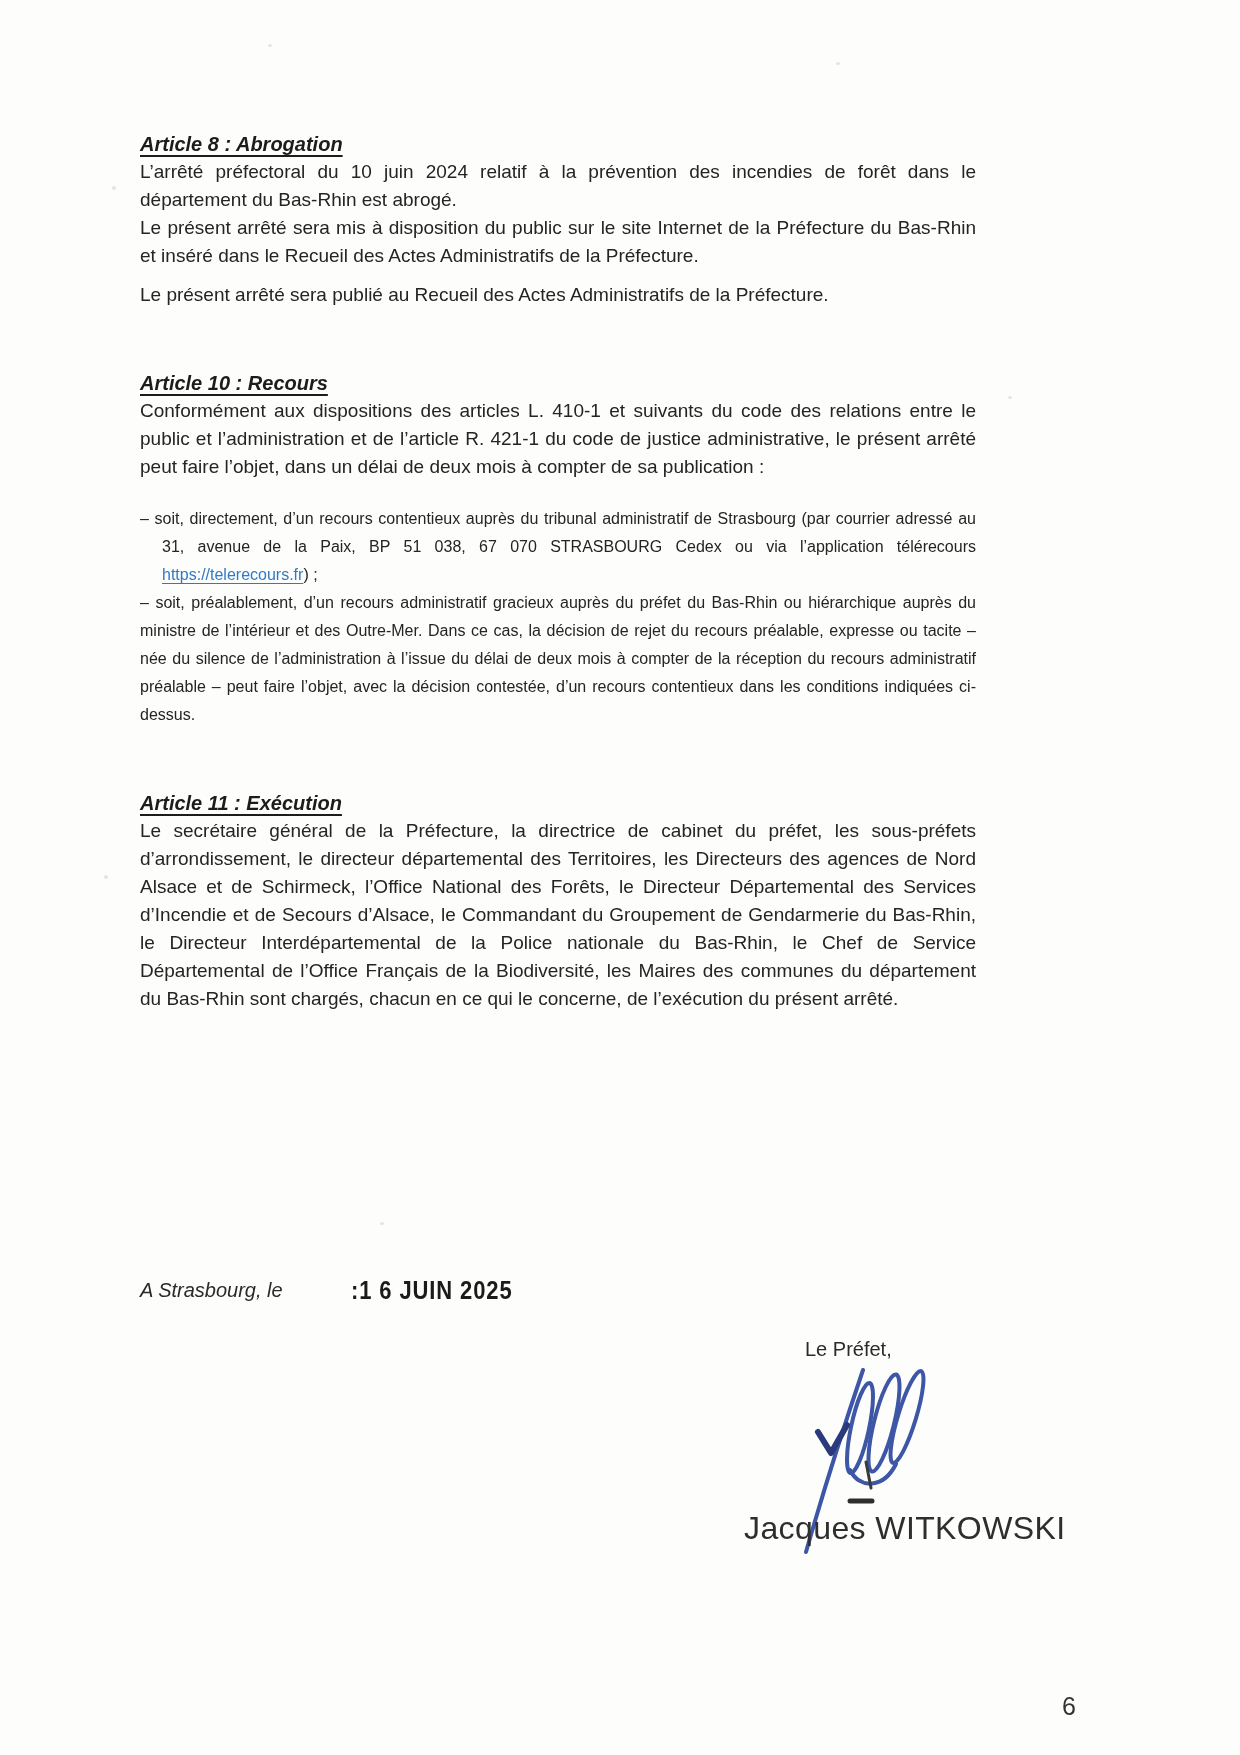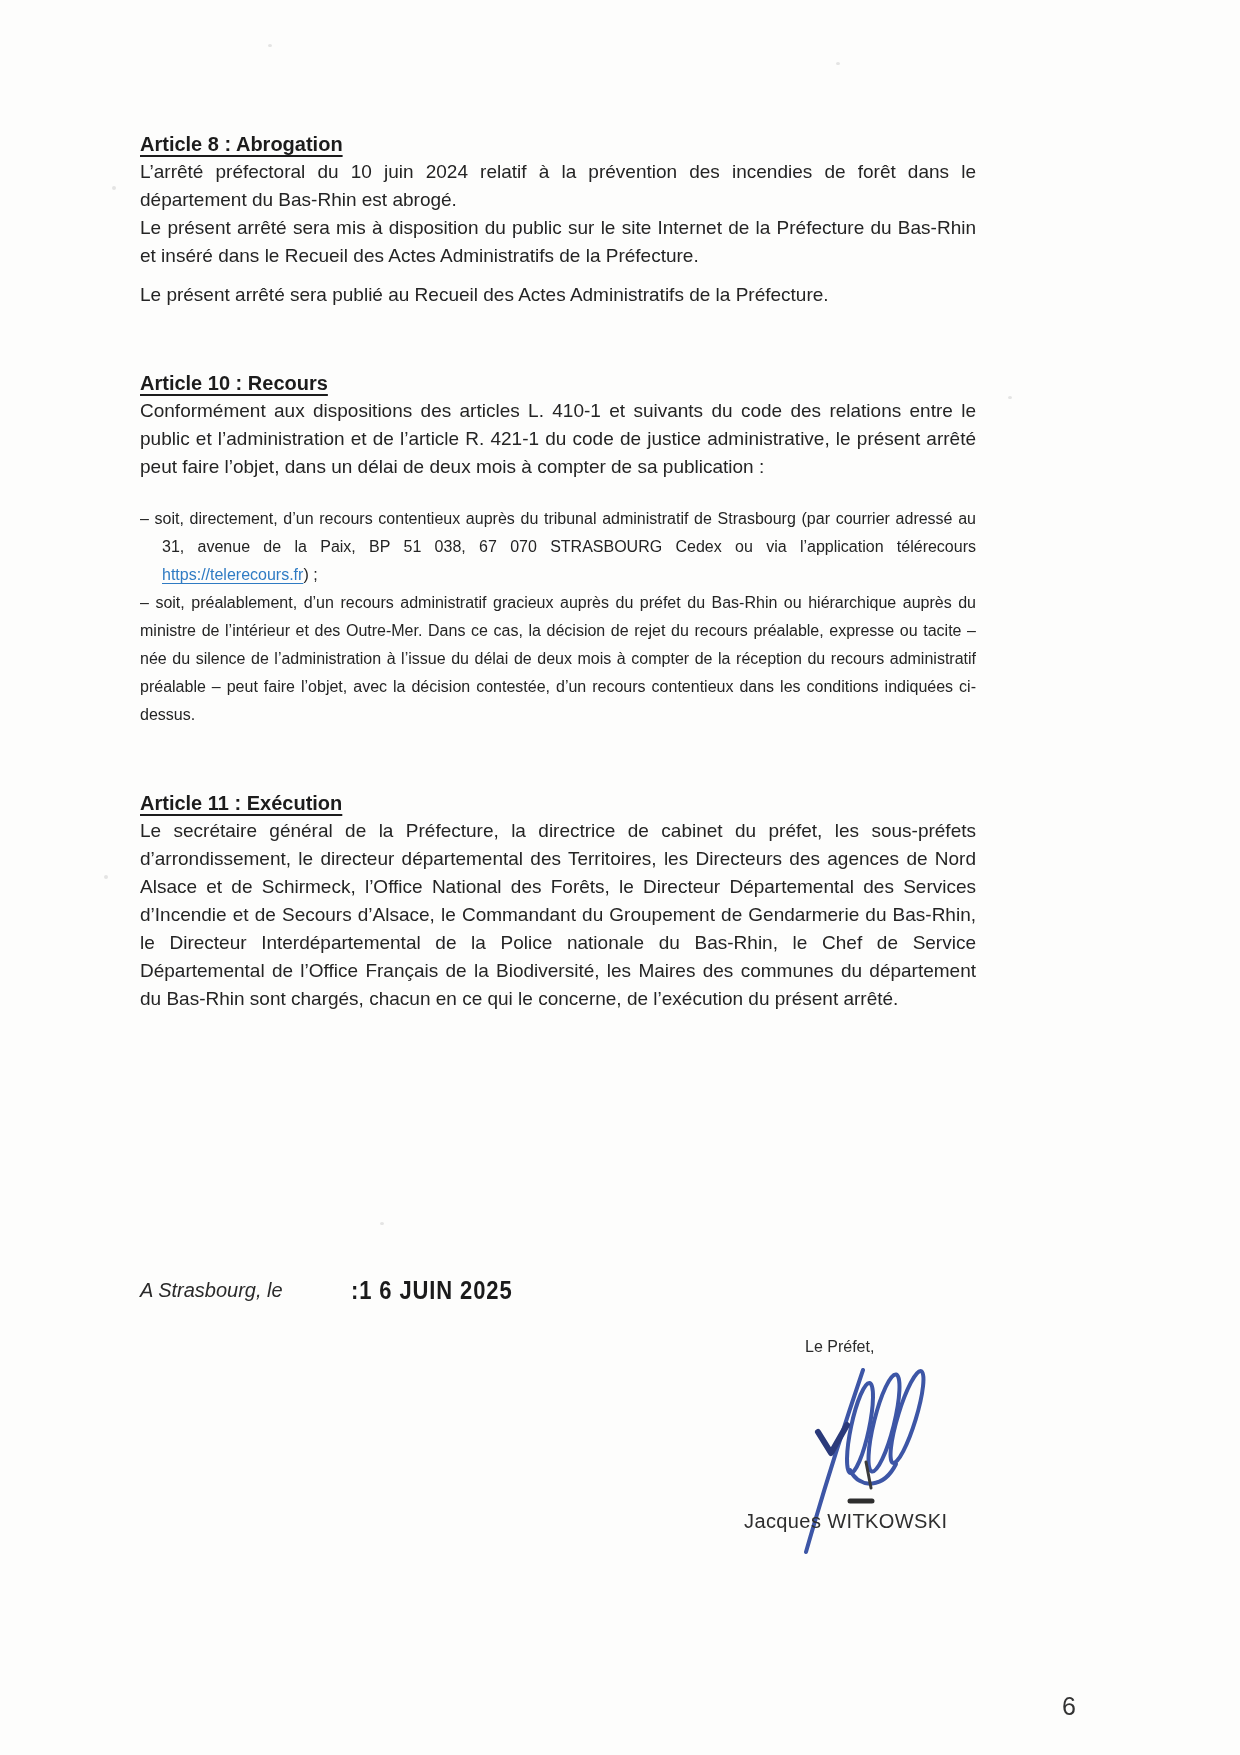--- a/index.html
+++ b/index.html
@@ -15,20 +15,21 @@
   .content{
     position:absolute;
     left:140px;top:130px;
     width:836px;
   }
   .art-heading{
     margin:0;
     font-size:20px;
     line-height:28px;
     font-weight:700;
+    font-style:italic;
     color:#1c1c1c;
     text-decoration:underline;
     text-decoration-thickness:2px;
     text-underline-offset:4px;
   }
   .para{
     margin:0;
     font-size:19px;
     line-height:28px;
     text-align:justify;
@@ -71,32 +72,32 @@
     font-weight:700;
     letter-spacing:1px;
     color:#1b1b1b;
     transform:scaleX(.88) scaleY(1.05);
     transform-origin:left bottom;
     white-space:nowrap;
   }
   .signoff{
     position:absolute;
     left:805px;top:1338px;
-    font-size:16px;
+    font-size:20px;
     color:#2b2b2b;
   }
   .signature{
     position:absolute;
     left:700px;top:1360px;
     width:300px;height:200px;
   }
   .signer{
     position:absolute;
     left:744px;top:1510px;
-    font-size:20px;
+    font-size:32px;
     letter-spacing:.4px;
     color:#2e2e2e;
   }
   .page-number{
     position:absolute;
     left:1062px;top:1692px;
     font-size:25px;
     color:#333;
   }
   .speck{position:absolute;border-radius:50%;background:#9a9a9a;opacity:.25;}

